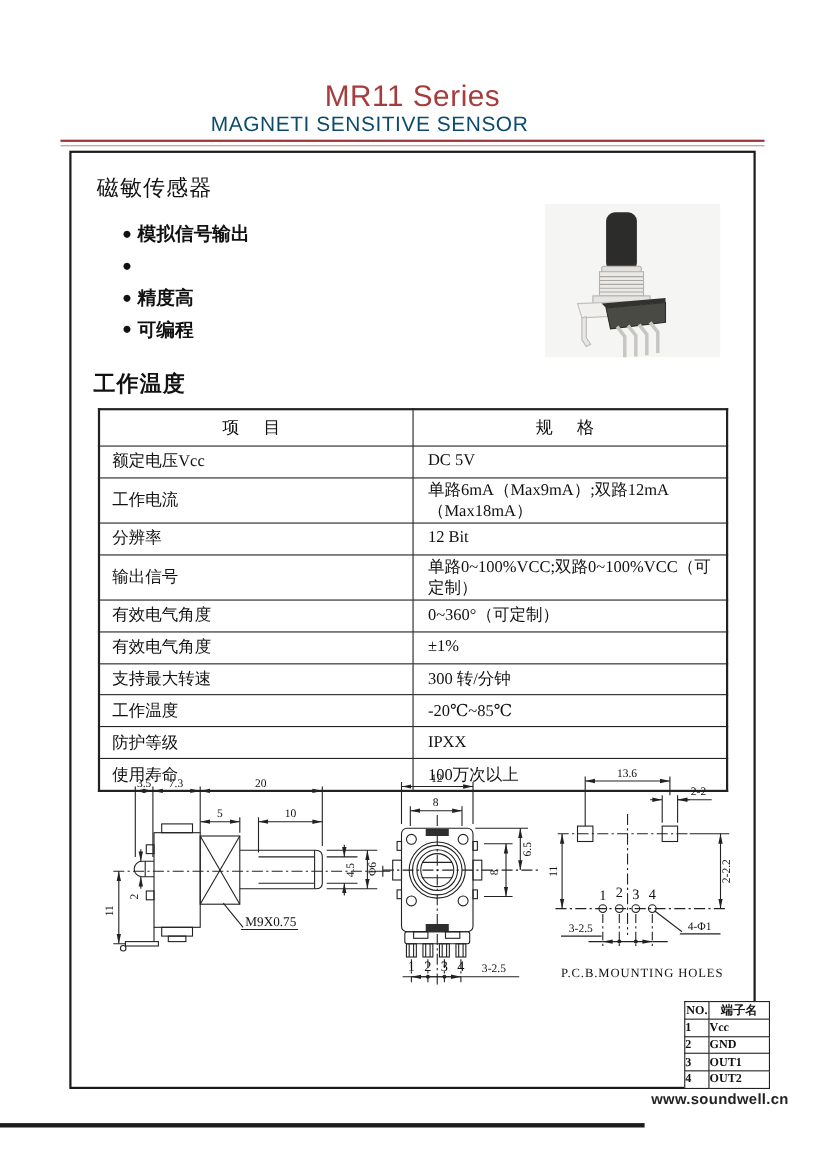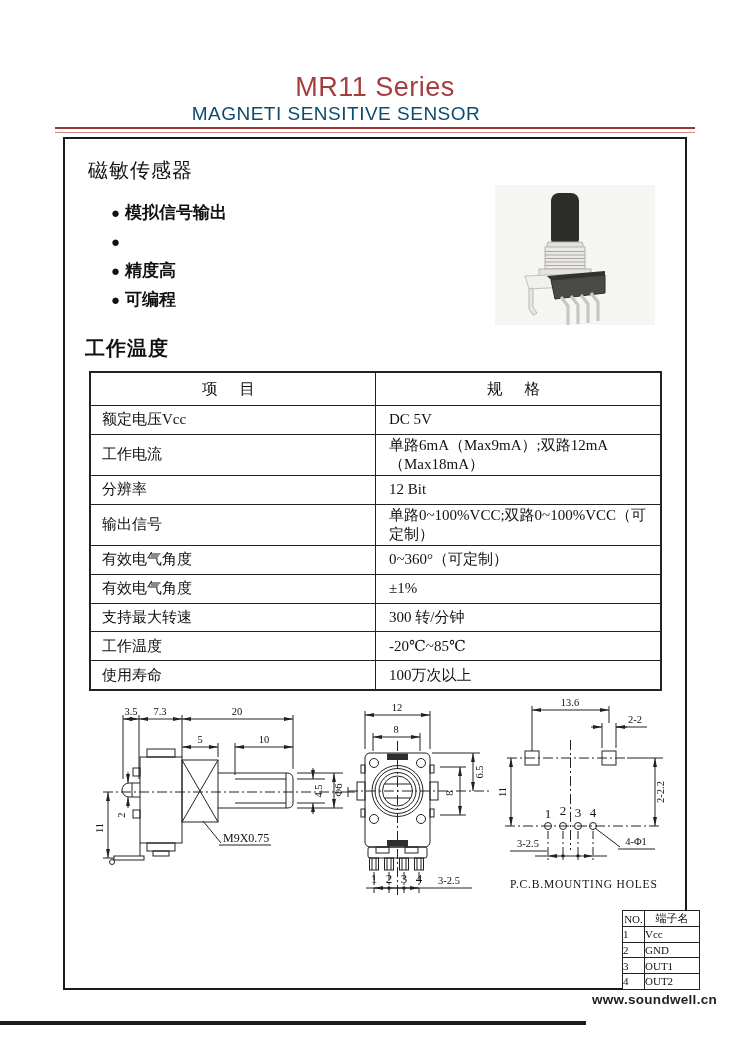--- a/index.html
+++ b/index.html
@@ -27,21 +27,21 @@
   .spec-table td{height:25.9px;}
   .spec-table td.item{padding-left:11px;width:172px;}
   .spec-table td.spec{padding-left:13px;}
   
   svg text{font-family:"Liberation Serif","DejaVu Serif",serif;fill:#111;}
   .dimtxt{font-size:10.5px;}
   .pinnum{font-size:13px;}
   
   .pin-table{left:622px;top:910px;width:78px;border-collapse:collapse;background:#fff;
              font-family:"Liberation Serif","DejaVu Serif",serif;font-size:11px;}
-  .pin-table th,.pin-table td{border:1px solid #222;font-weight:normal;padding:0;}
+  .pin-table th,.pin-table td{border:1px solid #222;font-weight:bold;padding:0;}
   .pin-table{border:1.5px solid #222;}
   .pin-table th{height:14px;}
   .pin-table td{height:14.7px;}
   .pin-table .cno{width:21px;}
   
   .footer-line{left:0;top:1021px;width:586px;height:3.5px;background:#1c1c1c;}
   .footer-url{left:592px;top:992px;font-size:13.5px;font-weight:bold;color:#222;letter-spacing:.3px;}
 </style>
 </head>
 <body>
@@ -131,20 +131,24 @@
           <td class="item">有效电气角度</td>
           <td class="spec">±1%</td>
         </tr>
     <tr>
           <td class="item">支持最大转速</td>
           <td class="spec">300 转/分钟</td>
         </tr>
     <tr>
           <td class="item">工作温度</td>
           <td class="spec">-20℃~85℃</td>
+        </tr>
+    <tr>
+          <td class="item">防护等级</td>
+          <td class="spec">IPXX</td>
         </tr>
     <tr>
           <td class="item">使用寿命</td>
           <td class="spec">100万次以上</td>
         </tr>
   </tbody>
     </table>
 
   <svg class="abs" style="left:85px;top:695px" width="270" height="200" viewBox="0 0 270 200">
     <defs>

